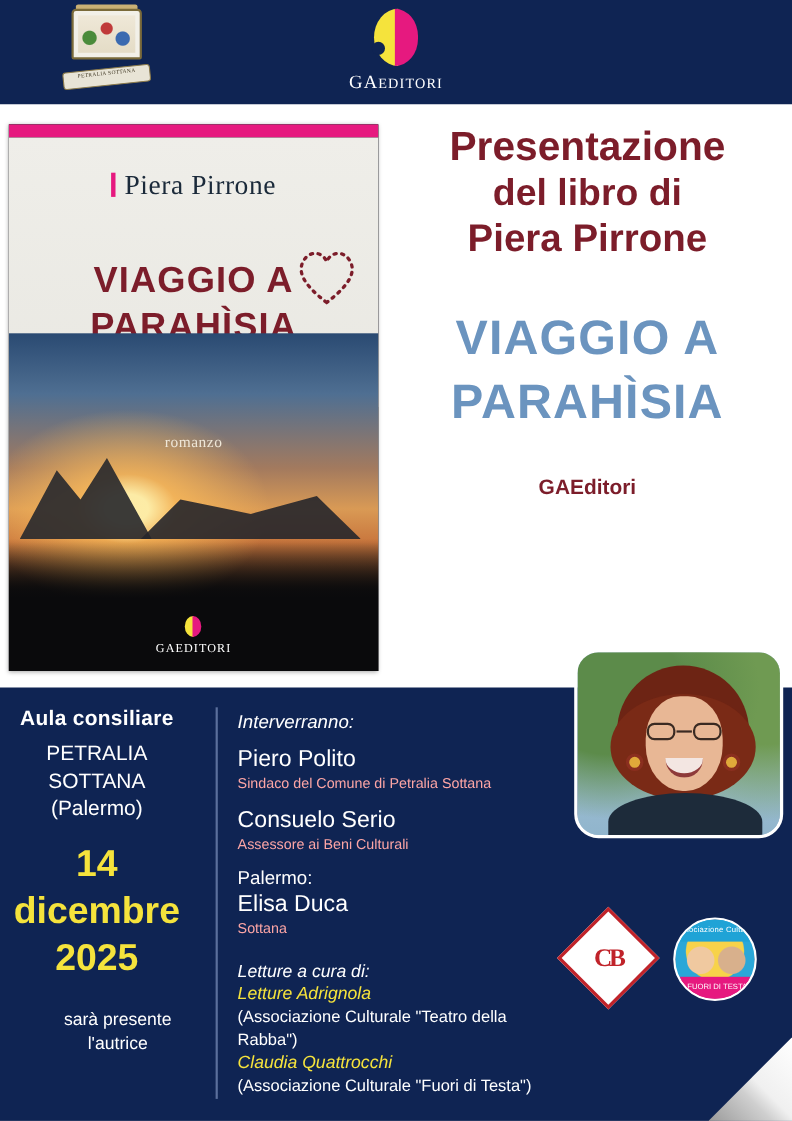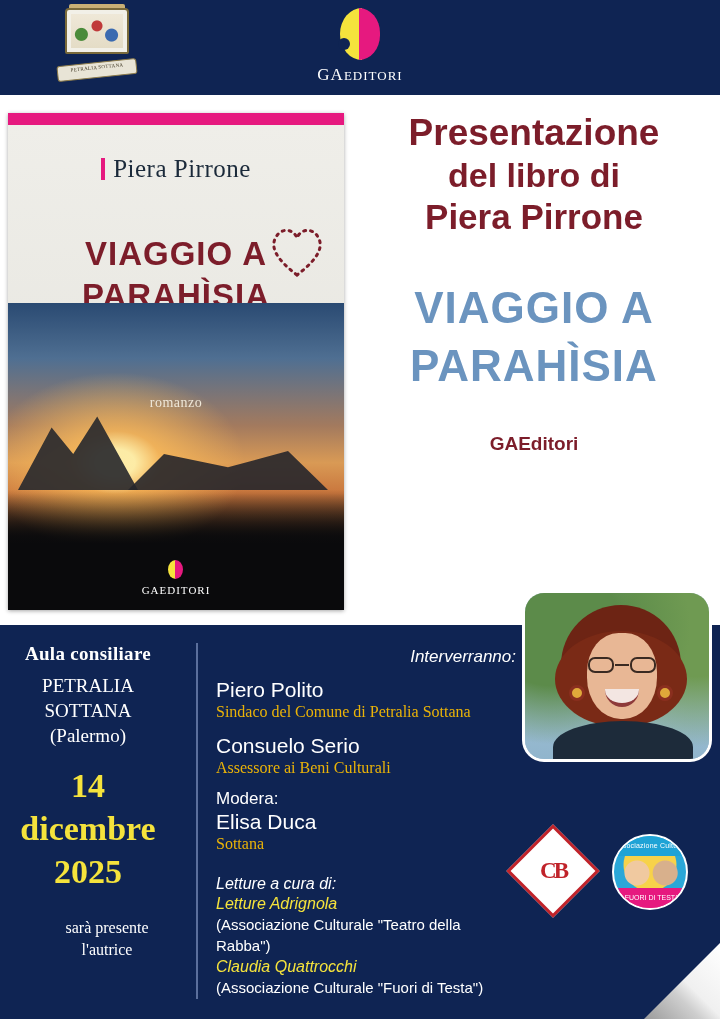--- a/index.html
+++ b/index.html
@@ -314,21 +314,20 @@
     left: 196px; top: 18px;
     width: 2px; height: 356px;
     background: #5b6f9c;
   }
 
   .left-info {
     position: absolute;
     left: 0; top: 18px;
     width: 176px;
     text-align: center;
-    font-family: Liberation Serif, serif;
   }
   .aula {
     font-weight: bold;
     font-size: 19px;
     letter-spacing: .3px;
   }
   .place {
     margin-top: 8px;
     font-size: 19px;
     line-height: 25px;
@@ -355,32 +354,30 @@
 
   .right-info {
     position: absolute;
     left: 216px; top: 22px;
     width: 300px;
   }
   .intro-label {
     font-style: italic;
     font-size: 17px;
     margin-bottom: 10px;
-    text-align: right;
   }
   .person-name {
     font-size: 21px;
     line-height: 26px;
   }
   .person-role {
-    font-size: 16px;
-    color: #eab308;
+    font-size: 13px;
+    color: #fca5a5;
     line-height: 18px;
     margin-bottom: 12px;
-    font-family: Liberation Serif, serif;
   }
   .modera-label {
     font-size: 17px;
     margin-top: 4px;
   }
   .letture-label {
     font-style: italic;
     font-size: 16px;
     margin-top: 22px;
   }
@@ -658,21 +655,21 @@
 
     <div class="right-info">
       <div class="intro-label">Interverranno:</div>
 
       <div class="person-name">Piero Polito</div>
       <div class="person-role">Sindaco del Comune di Petralia Sottana</div>
 
       <div class="person-name">Consuelo Serio</div>
       <div class="person-role">Assessore ai Beni Culturali</div>
 
-      <div class="modera-label">Modera:</div>
+      <div class="modera-label">Palermo:</div>
       <div class="person-name">Elisa Duca</div>
       <div class="person-role">Sottana</div>
 
       <div class="letture-label">Letture a cura di:</div>
       <div class="reader-name">Letture Adrignola</div>
       <div class="reader-assoc">(Associazione Culturale "Teatro della Rabba")</div>
       <div class="reader-name">Claudia Quattrocchi</div>
       <div class="reader-assoc">(Associazione Culturale "Fuori di Testa")</div>
     </div>
 

